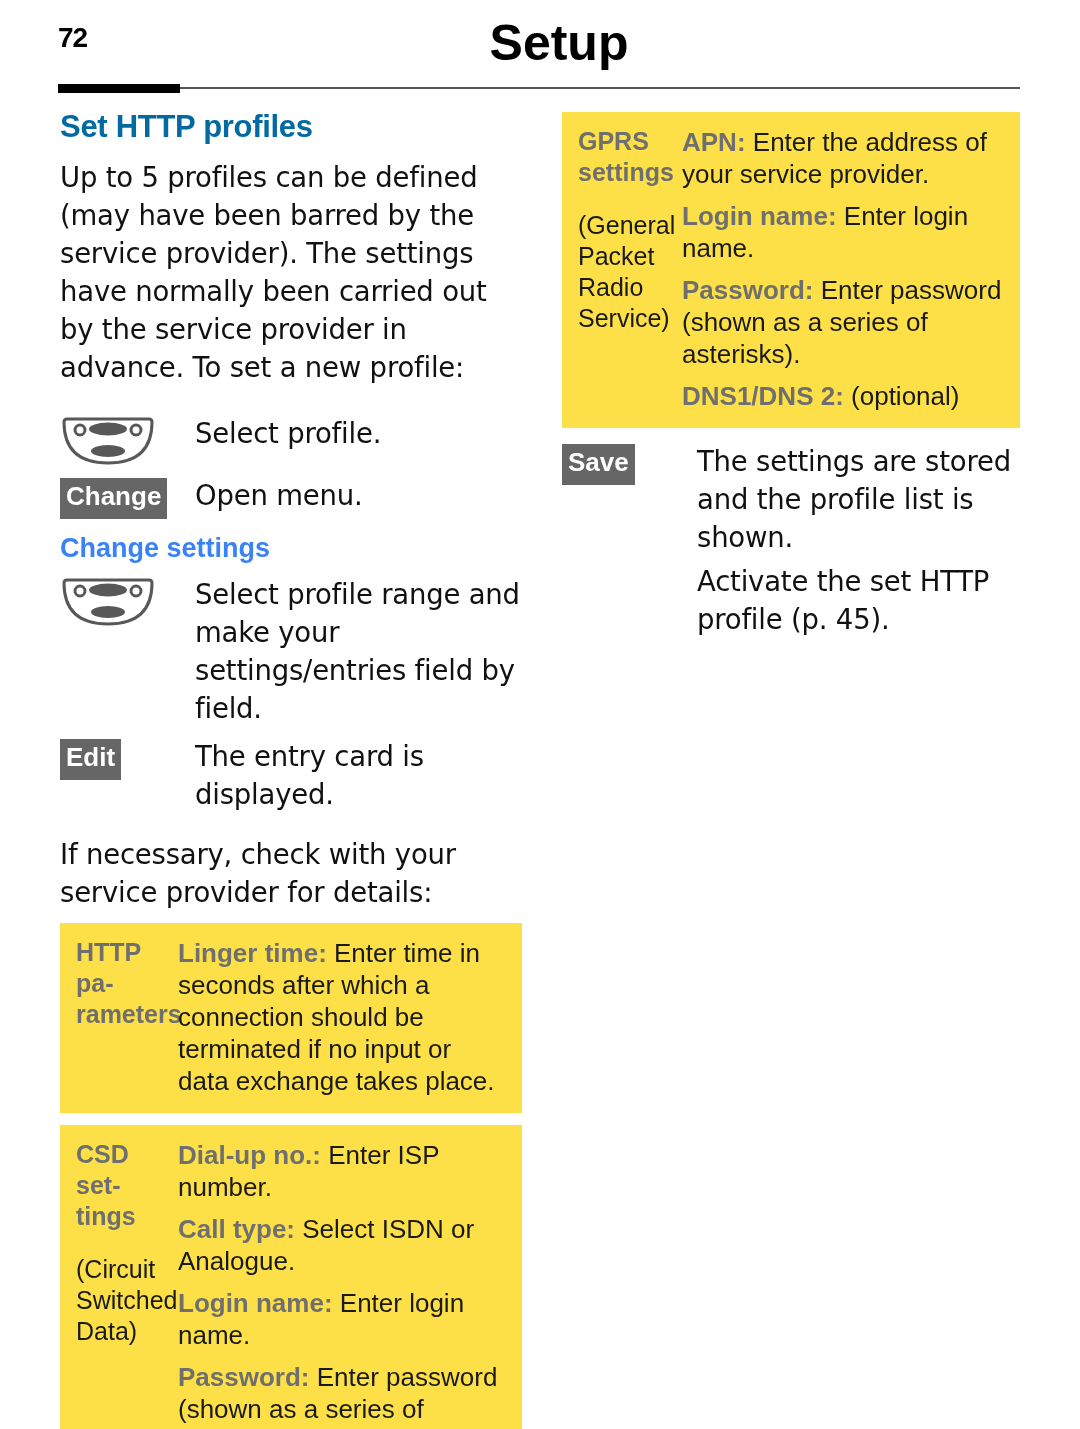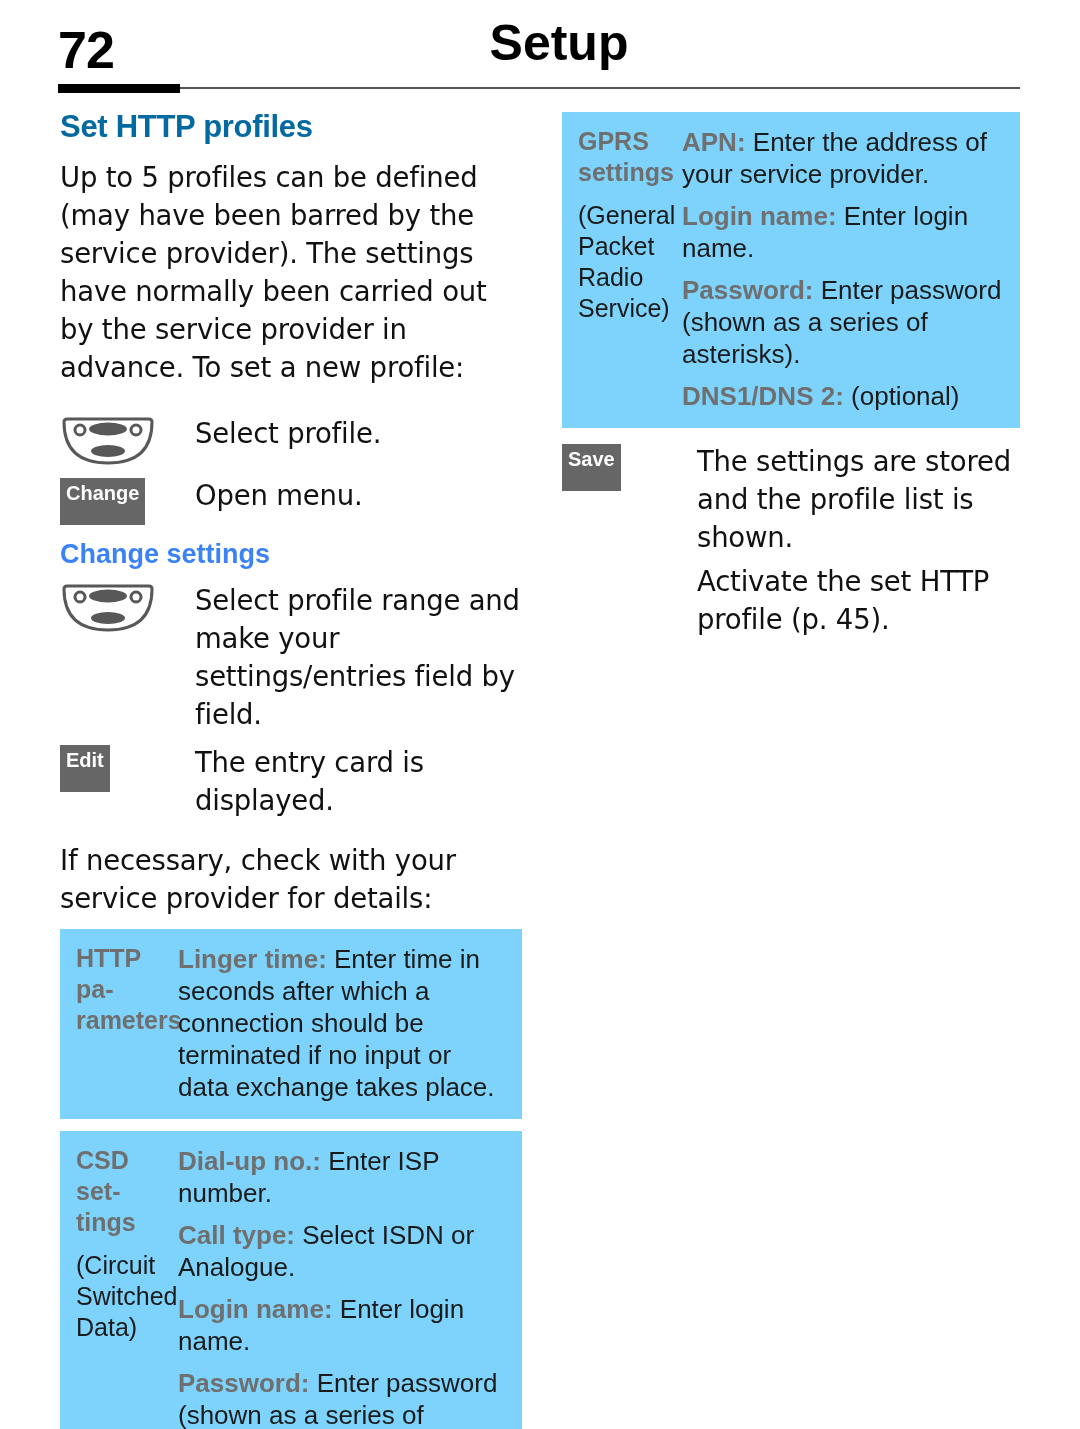--- a/index.html
+++ b/index.html
@@ -23,21 +23,21 @@
     top: 18px;
     width: 962px;
     height: 72px;
   }
   .folio {
     position: absolute;
     left: 0;
     top: 6px;
     font-family: "Liberation Sans", sans-serif;
     font-weight: bold;
-    font-size: 52px;
+    font-size: 28px;
     letter-spacing: -1px;
     line-height: 1;
     color: #000;
     text-align: right;
   }
   .header-title {
     position: absolute;
     left: 0;
     right: 0;
     top: 0;
@@ -139,39 +139,39 @@
     height: 50px;
   }
 
   
   .softkey {
     display: inline-block;
     background: #666666;
     color: #ffffff;
     font-family: "Liberation Sans", sans-serif;
     font-weight: bold;
-    font-size: 20px;
+    font-size: 26px;
     line-height: 1;
-    padding: 5px 6px 22px 6px;
+    padding: 5px 6px 10px 6px;
     letter-spacing: 0px;
     white-space: nowrap;
   }
 
   .subhead-gray {
     font-family: "Liberation Sans", sans-serif;
     font-weight: bold;
     font-size: 27px;
     line-height: 34px;
     color: #3b82f6;
     margin: 12px 0 0 0;
   }
 
   
   .spec-table {
-    background: #7dd3fc;
+    background: #fde047;
     display: flex;
     padding: 14px 0 16px 0;
     box-sizing: border-box;
   }
   .spec-table + .spec-table {
     margin-top: 12px;
   }
   .spec-label {
     flex: 0 0 118px;
     width: 118px;
@@ -184,21 +184,21 @@
   }
   .spec-label .lbl-strong {
     display: block;
     font-weight: bold;
     color: #6f6f6f;
   }
   .spec-label .lbl-sub {
     display: block;
     font-weight: normal;
     color: #1a1a1a;
-    margin-top: 12px;
+    margin-top: 22px;
   }
   .spec-body {
     flex: 1 1 auto;
     padding-right: 14px;
     font-family: "Liberation Sans", sans-serif;
     font-size: 26px;
     line-height: 32px;
     color: #1a1a1a;
   }
   .spec-body .entry {

